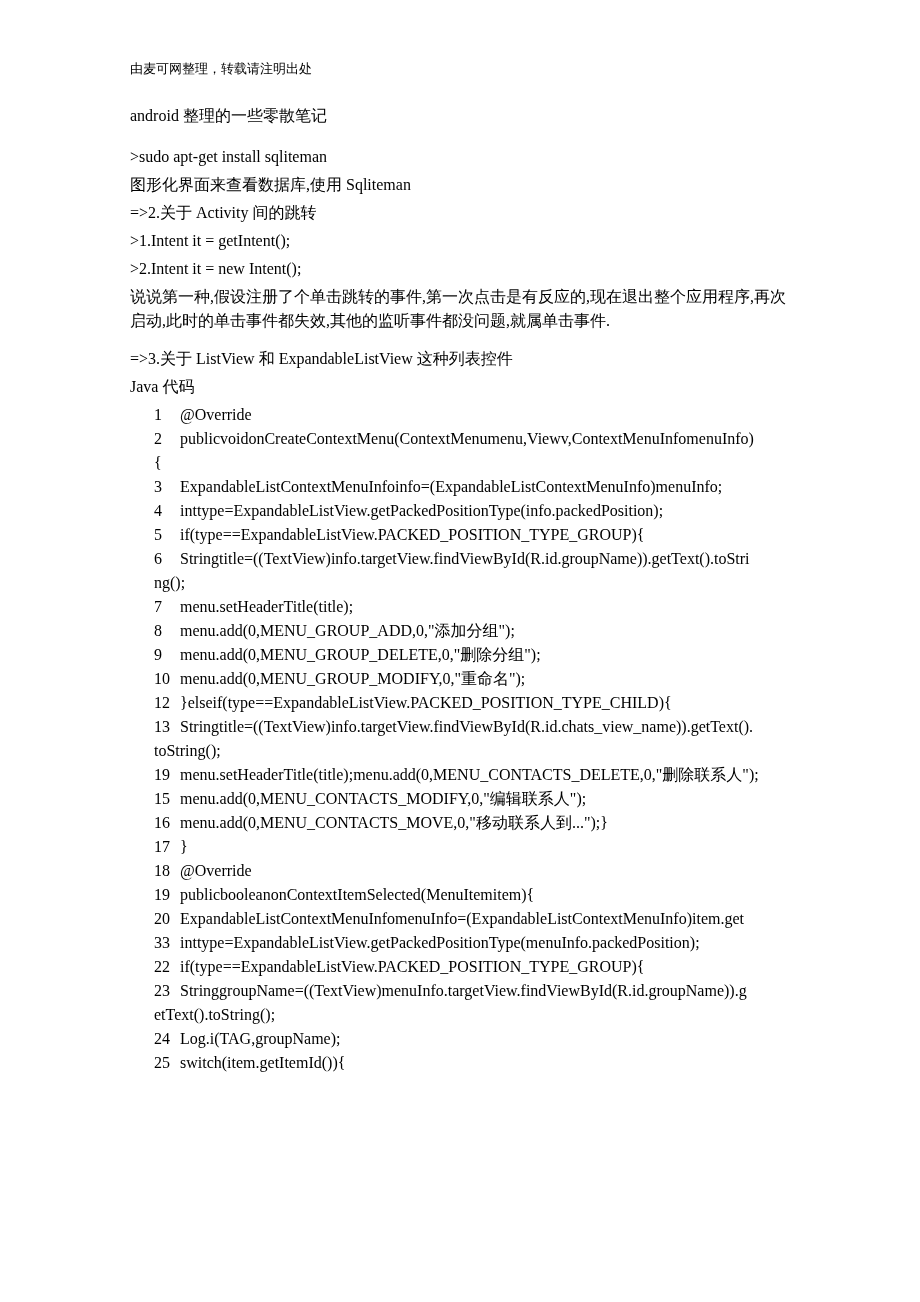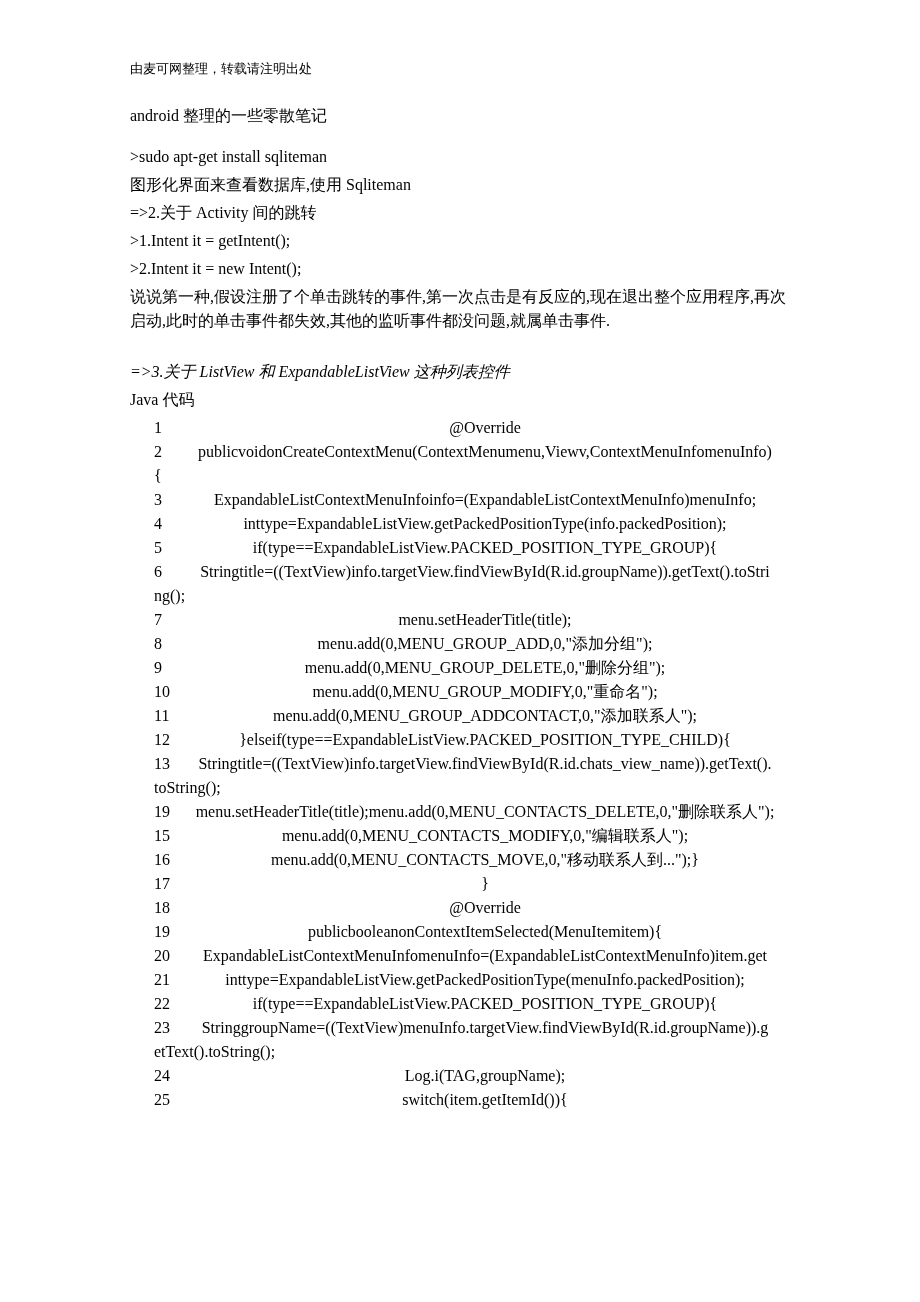--- a/index.html
+++ b/index.html
@@ -53,21 +53,20 @@
   .code-line .num {
     display: inline-block;
     min-width: 26px;
     text-align: left;
     flex-shrink: 0;
   }
   .code-line .content {
     flex: 1;
     word-break: break-all;
     min-width: 0;
-    text-align: center;
   }
   .wrapped-continuation {
     line-height: 1.5;
     margin: 0;
     
   }
 </style>
 </head>
 <body>
 
@@ -78,21 +77,21 @@
   <div class="title">android 整理的一些零散笔记</div>
 
 
   <div class="body-text">
     <p>&gt;sudo apt-get install sqliteman</p>
     <p>图形化界面来查看数据库,使用 Sqliteman</p>
     <p>=&gt;2.关于 Activity 间的跳转</p>
     <p>&gt;1.Intent it = getIntent();</p>
     <p>&gt;2.Intent it = new Intent();</p>
     <p>说说第一种,假设注册了个单击跳转的事件,第一次点击是有反应的,现在退出整个应用程序,再次启动,此时的单击事件都失效,其他的监听事件都没问题,就属单击事件.</p>
-    <p style="margin-top:27px;font-style:italic;">=&gt;3.关于 ListView  和  ExpandableListView 这种列表控件</p>
+    <p style="margin-top:14px;">=&gt;3.关于 ListView  和  ExpandableListView 这种列表控件</p>
     <p class="sub-label">Java 代码</p>
   </div>
 
   <div class="code-block" id="code-block">
 
   <div class="code-line">
         <span class="num">1</span>
         <span class="content">@Override</span>
       </div>
       <div class="code-line">
@@ -127,24 +126,20 @@
       </div>
       <div class="code-line">
         <span class="num">9</span>
         <span class="content">menu.add(0,MENU_GROUP_DELETE,0,"删除分组");</span>
       </div>
       <div class="code-line">
         <span class="num">10</span>
         <span class="content">menu.add(0,MENU_GROUP_MODIFY,0,"重命名");</span>
       </div>
       <div class="code-line">
-        <span class="num">11</span>
-        <span class="content">menu.add(0,MENU_GROUP_ADDCONTACT,0,"添加联系人");</span>
-      </div>
-      <div class="code-line">
         <span class="num">12</span>
         <span class="content">}elseif(type==ExpandableListView.PACKED_POSITION_TYPE_CHILD){</span>
       </div>
       <div class="code-line">
         <span class="num">13</span>
         <span class="content">Stringtitle=((TextView)info.targetView.findViewById(R.id.chats_view_name)).getText().</span>
       </div>
       <div class="wrapped-continuation">toString();</div>
       <div class="code-line">
         <span class="num">19</span>
@@ -168,21 +163,21 @@
       </div>
       <div class="code-line">
         <span class="num">19</span>
         <span class="content">publicbooleanonContextItemSelected(MenuItemitem){</span>
       </div>
       <div class="code-line">
         <span class="num">20</span>
         <span class="content">ExpandableListContextMenuInfomenuInfo=(ExpandableListContextMenuInfo)item.get</span>
       </div>
       <div class="code-line">
-        <span class="num">21</span>
+        <span class="num">33</span>
         <span class="content">inttype=ExpandableListView.getPackedPositionType(menuInfo.packedPosition);</span>
       </div>
       <div class="code-line">
         <span class="num">22</span>
         <span class="content">if(type==ExpandableListView.PACKED_POSITION_TYPE_GROUP){</span>
       </div>
       <div class="code-line">
         <span class="num">23</span>
         <span class="content">StringgroupName=((TextView)menuInfo.targetView.findViewById(R.id.groupName)).g</span>
       </div>

